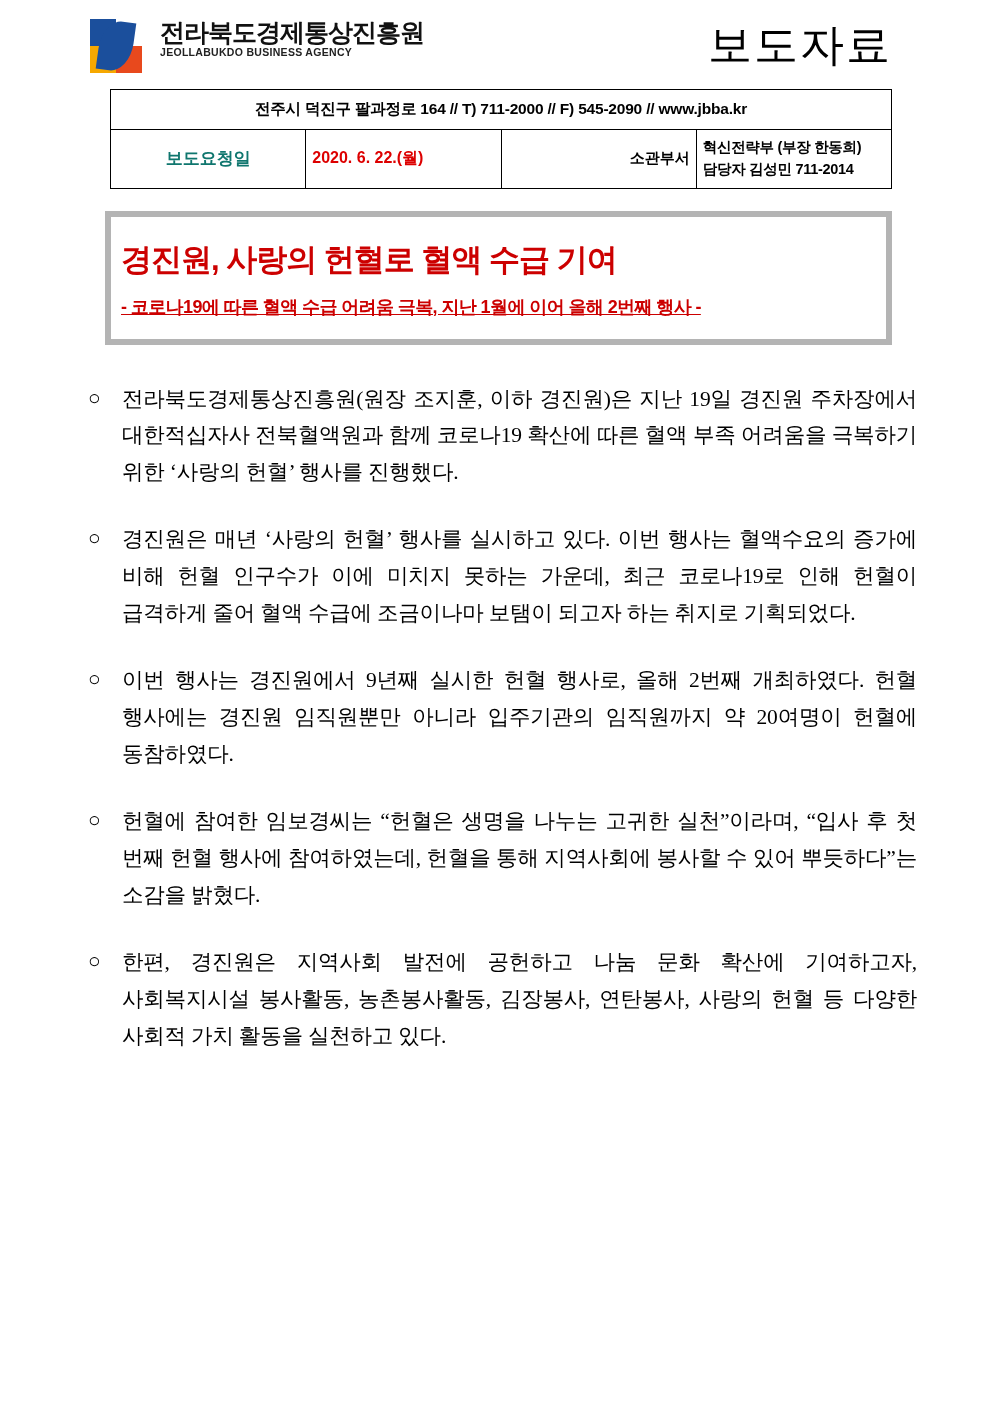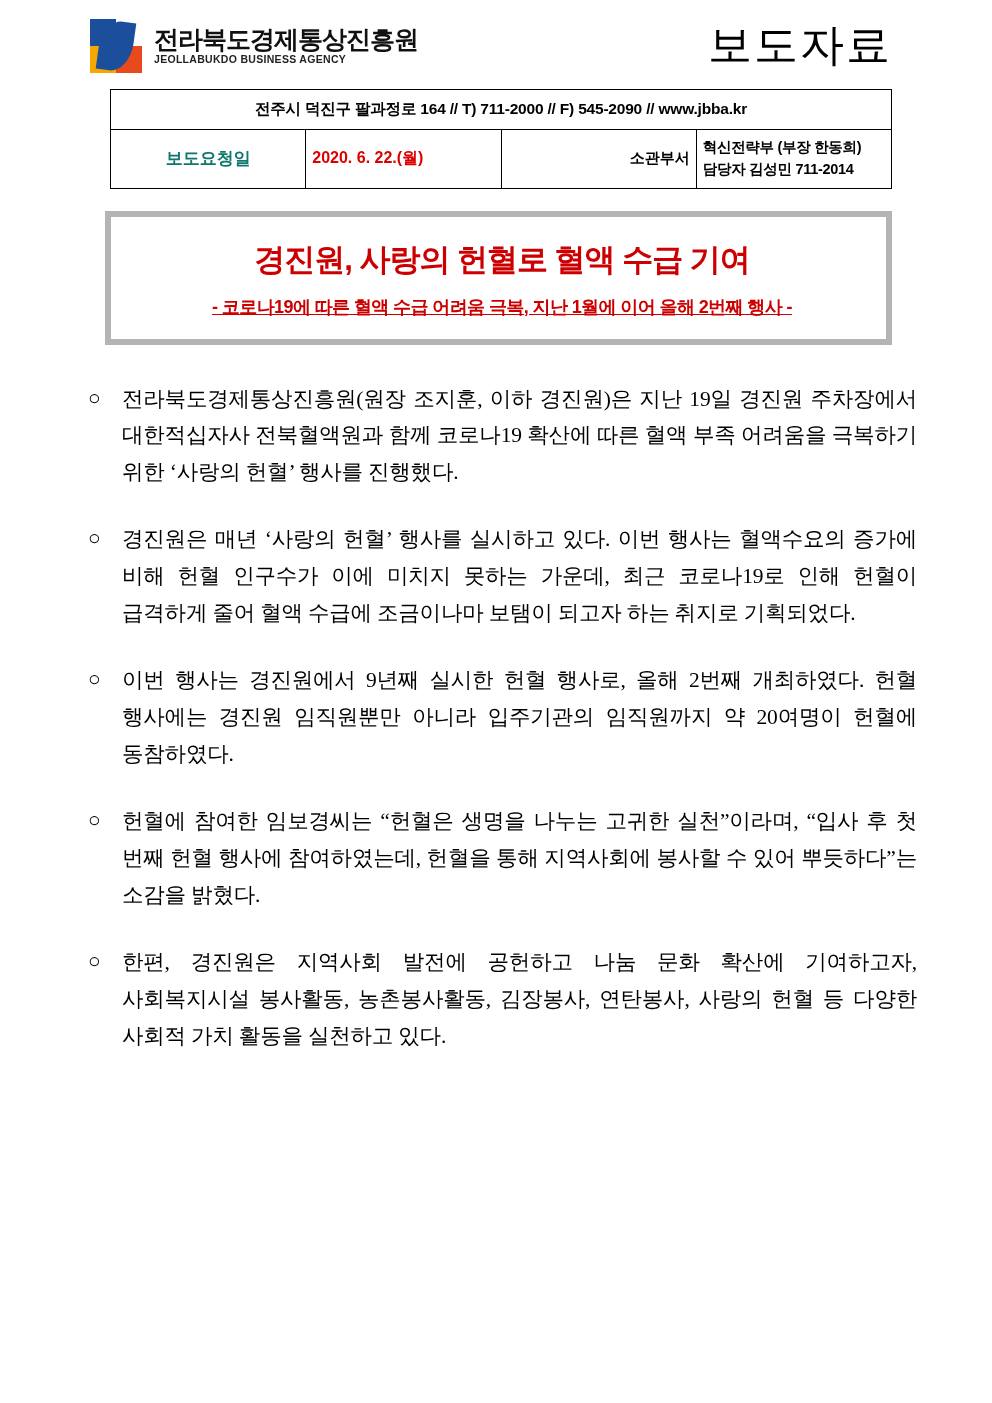--- a/index.html
+++ b/index.html
@@ -24,22 +24,22 @@
 
   
   .header {
     display: flex;
     align-items: center;
     justify-content: space-between;
     padding: 4px 100px 8px 90px;
   }
   .logo-block {
     display: flex;
-    align-items: center;
-    gap: 12px;
+    align-items: flex-start;
+    gap: 18px;
   }
   .logo-mark {
     width: 52px;
     height: 54px;
     position: relative;
     flex: none;
   }
   .logo-mark .q {
     position: absolute;
     width: 26px;
@@ -124,21 +124,21 @@
     line-height: 1.5;
     padding-left: 14px;
     letter-spacing: -0.3px;
   }
 
   
   .title-box {
     margin: 22px 100px 0 105px;
     border: 6px solid #b4b4b4;
     padding: 22px 3px 20px 10px;
-    text-align: center;
+    text-align: left;
   }
   .title-main {
     font-family: "Liberation Sans", sans-serif;
     font-weight: bold;
     font-size: 31px;
     color: #cc0000;
     letter-spacing: -1px;
   }
   .title-sub {
     font-family: "Liberation Sans", sans-serif;

